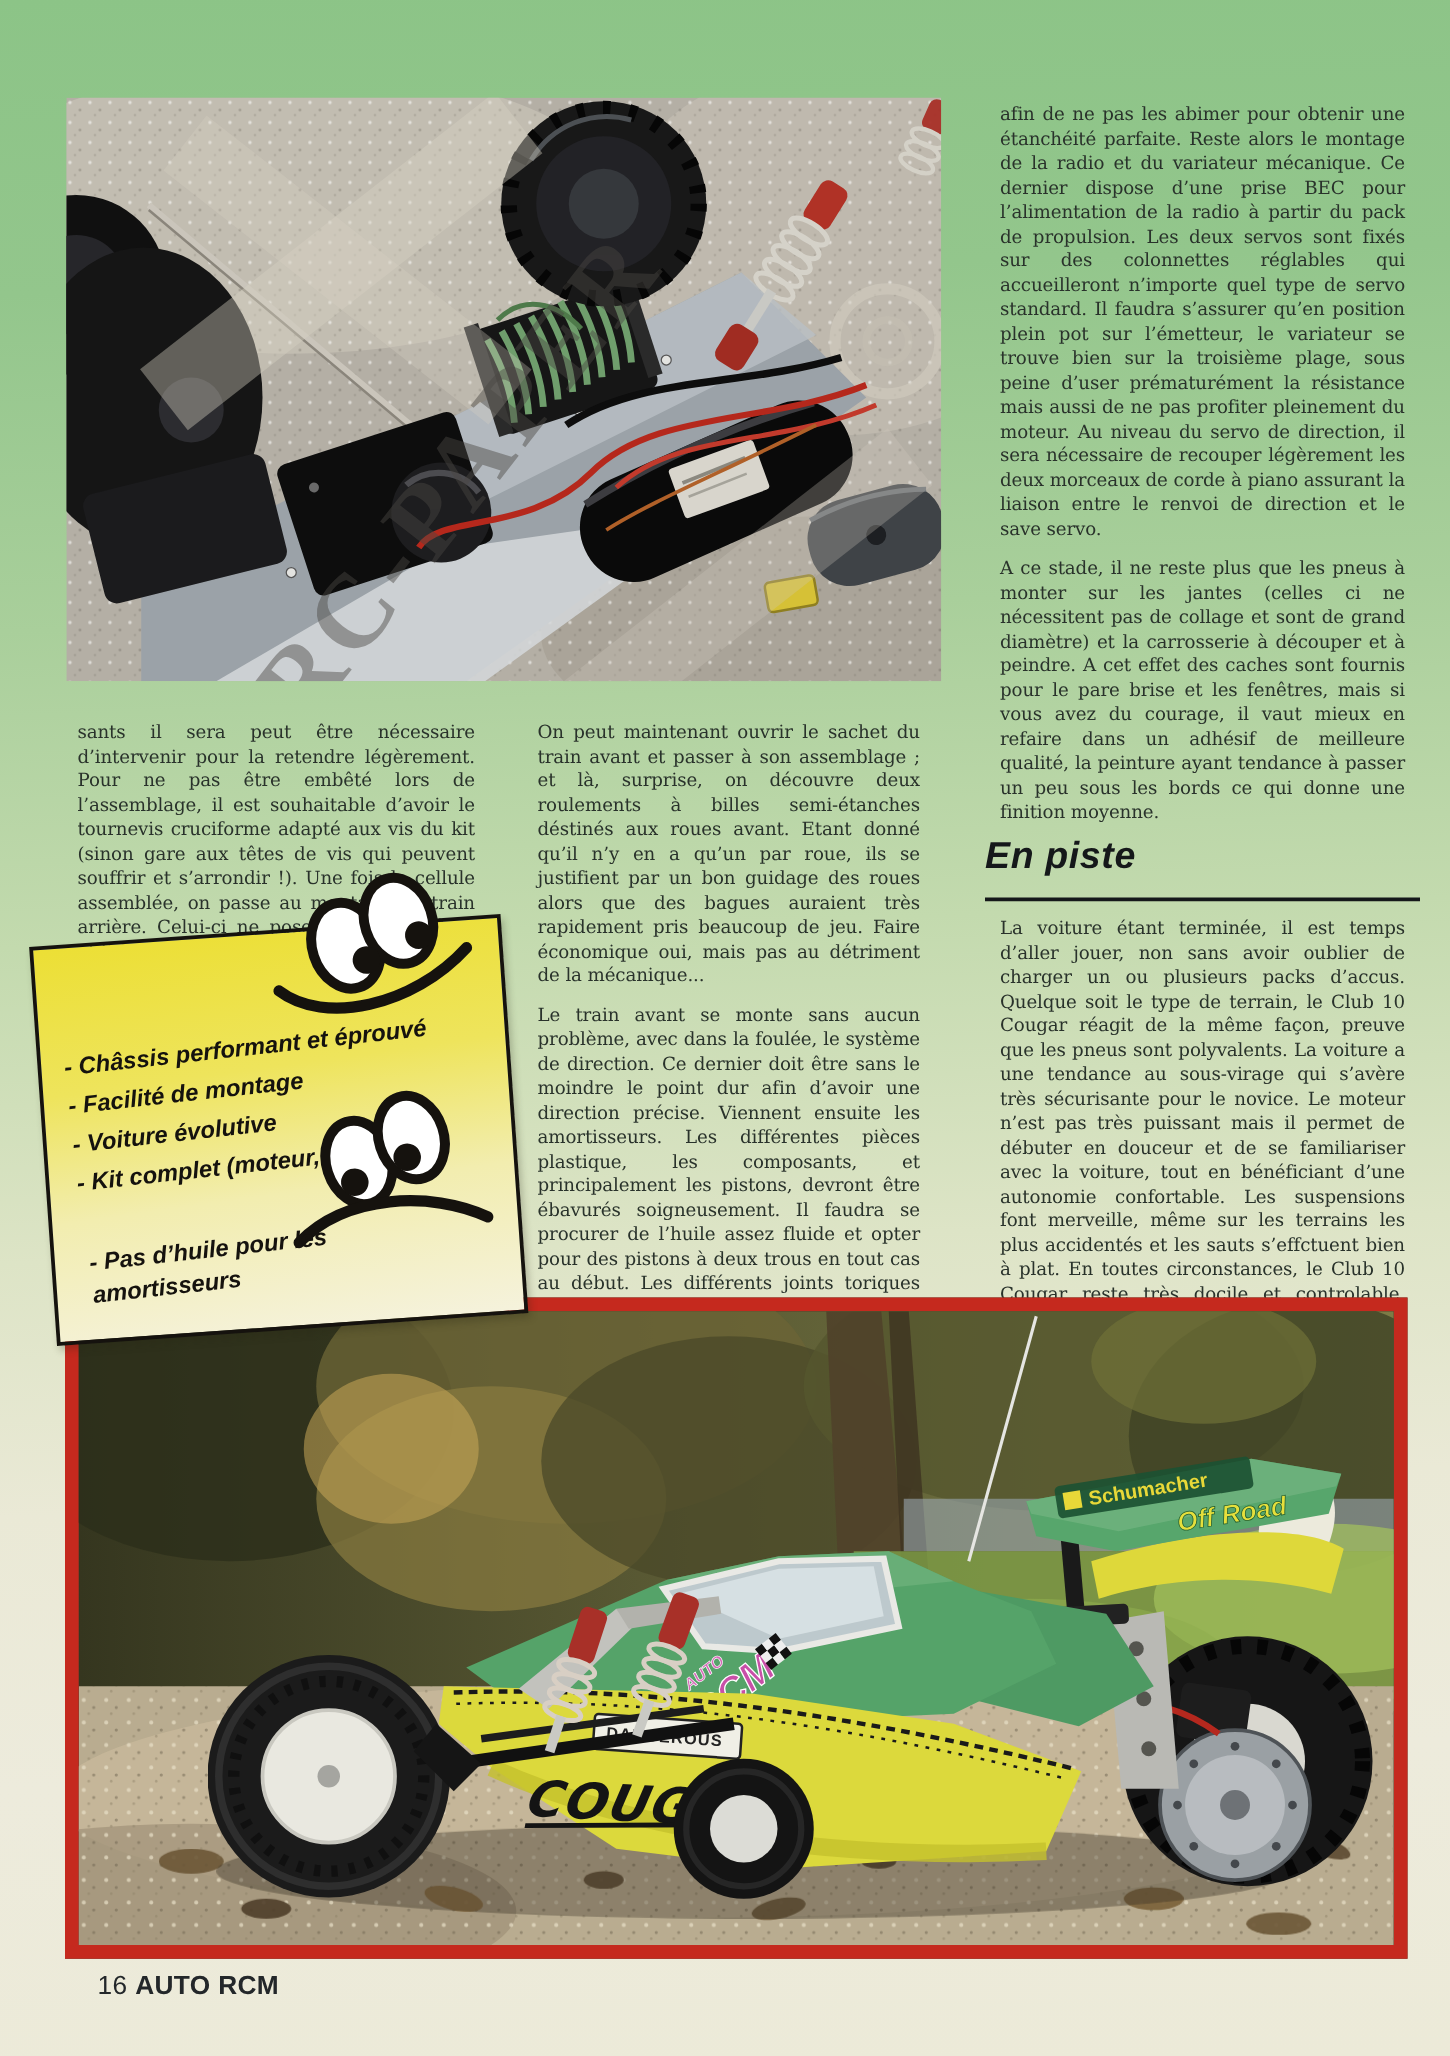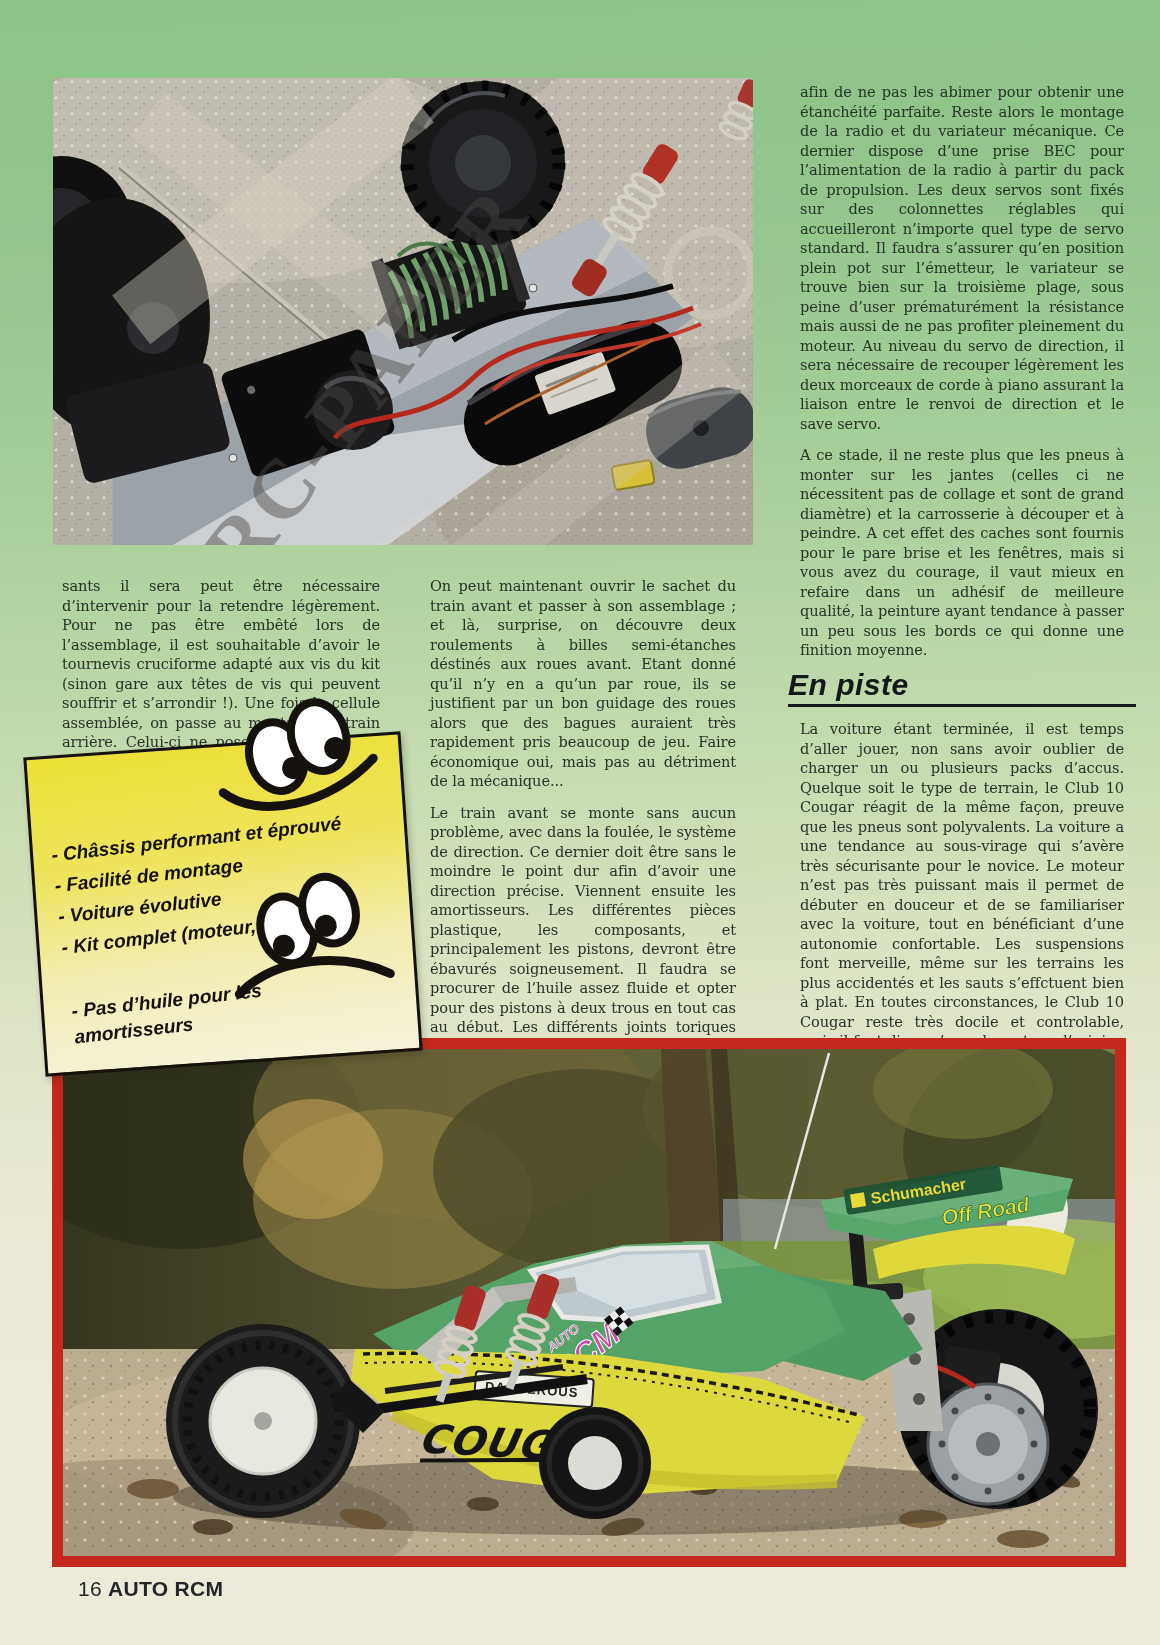--- a/index.html
+++ b/index.html
@@ -7,21 +7,21 @@
     background:linear-gradient(178deg,#8cc487 0%,#93c68c 14%,#a9cf9b 30%,#c3daae 45%,#dde4c6 60%,#eae9d6 72%,#edebdc 85%,#ecead8 100%);
     font-family:"DejaVu Serif", serif;}
   .abs{position:absolute;}
   .photo-top{left:53px;top:78px;width:700px;height:467px;overflow:hidden;}
   .col{color:#29322b;font-size:14.6px;line-height:19.5px;text-align:justify;letter-spacing:-0.1px;}
   .col p{margin:12px;}
   .col-right{left:788px;top:70px;width:348px;}
   .col-left{left:50px;top:564px;width:342px;}
   .col-mid{left:418px;top:564px;width:330px;}
   .enpiste{font-family:"Liberation Sans",sans-serif;font-style:italic;font-weight:800;
-    font-size:30px;color:#15181a;margin:15px 0 10px 0;padding-bottom:10px;
+    font-size:30px;color:#15181a;margin:15px 0 10px 0;padding-bottom:24px;
     border-bottom:3.5px solid #15181a;letter-spacing:.5px;text-align:left;}
   .note{left:34px;top:744px;width:372px;height:314px;transform:rotate(-4deg);z-index:6;
     background:linear-gradient(176deg,#ecdf35 0%,#eee45c 35%,#f2edaf 65%,#f5f2dc 100%);
     border:3px solid #15120e;box-shadow:2px 4px 6px rgba(40,40,20,.25);}
   .note-list{position:absolute;left:20px;top:74px;width:330px;
     font-family:"Liberation Sans",sans-serif;font-weight:700;font-style:italic;
     font-size:19px;line-height:31px;color:#15120e;transform:rotate(-2.3deg);}
   .note-cons{position:absolute;left:28px;top:236px;width:238px;
     font-family:"Liberation Sans",sans-serif;font-weight:700;font-style:italic;
     font-size:19px;line-height:26px;color:#15120e;transform:rotate(-2.3deg);}

